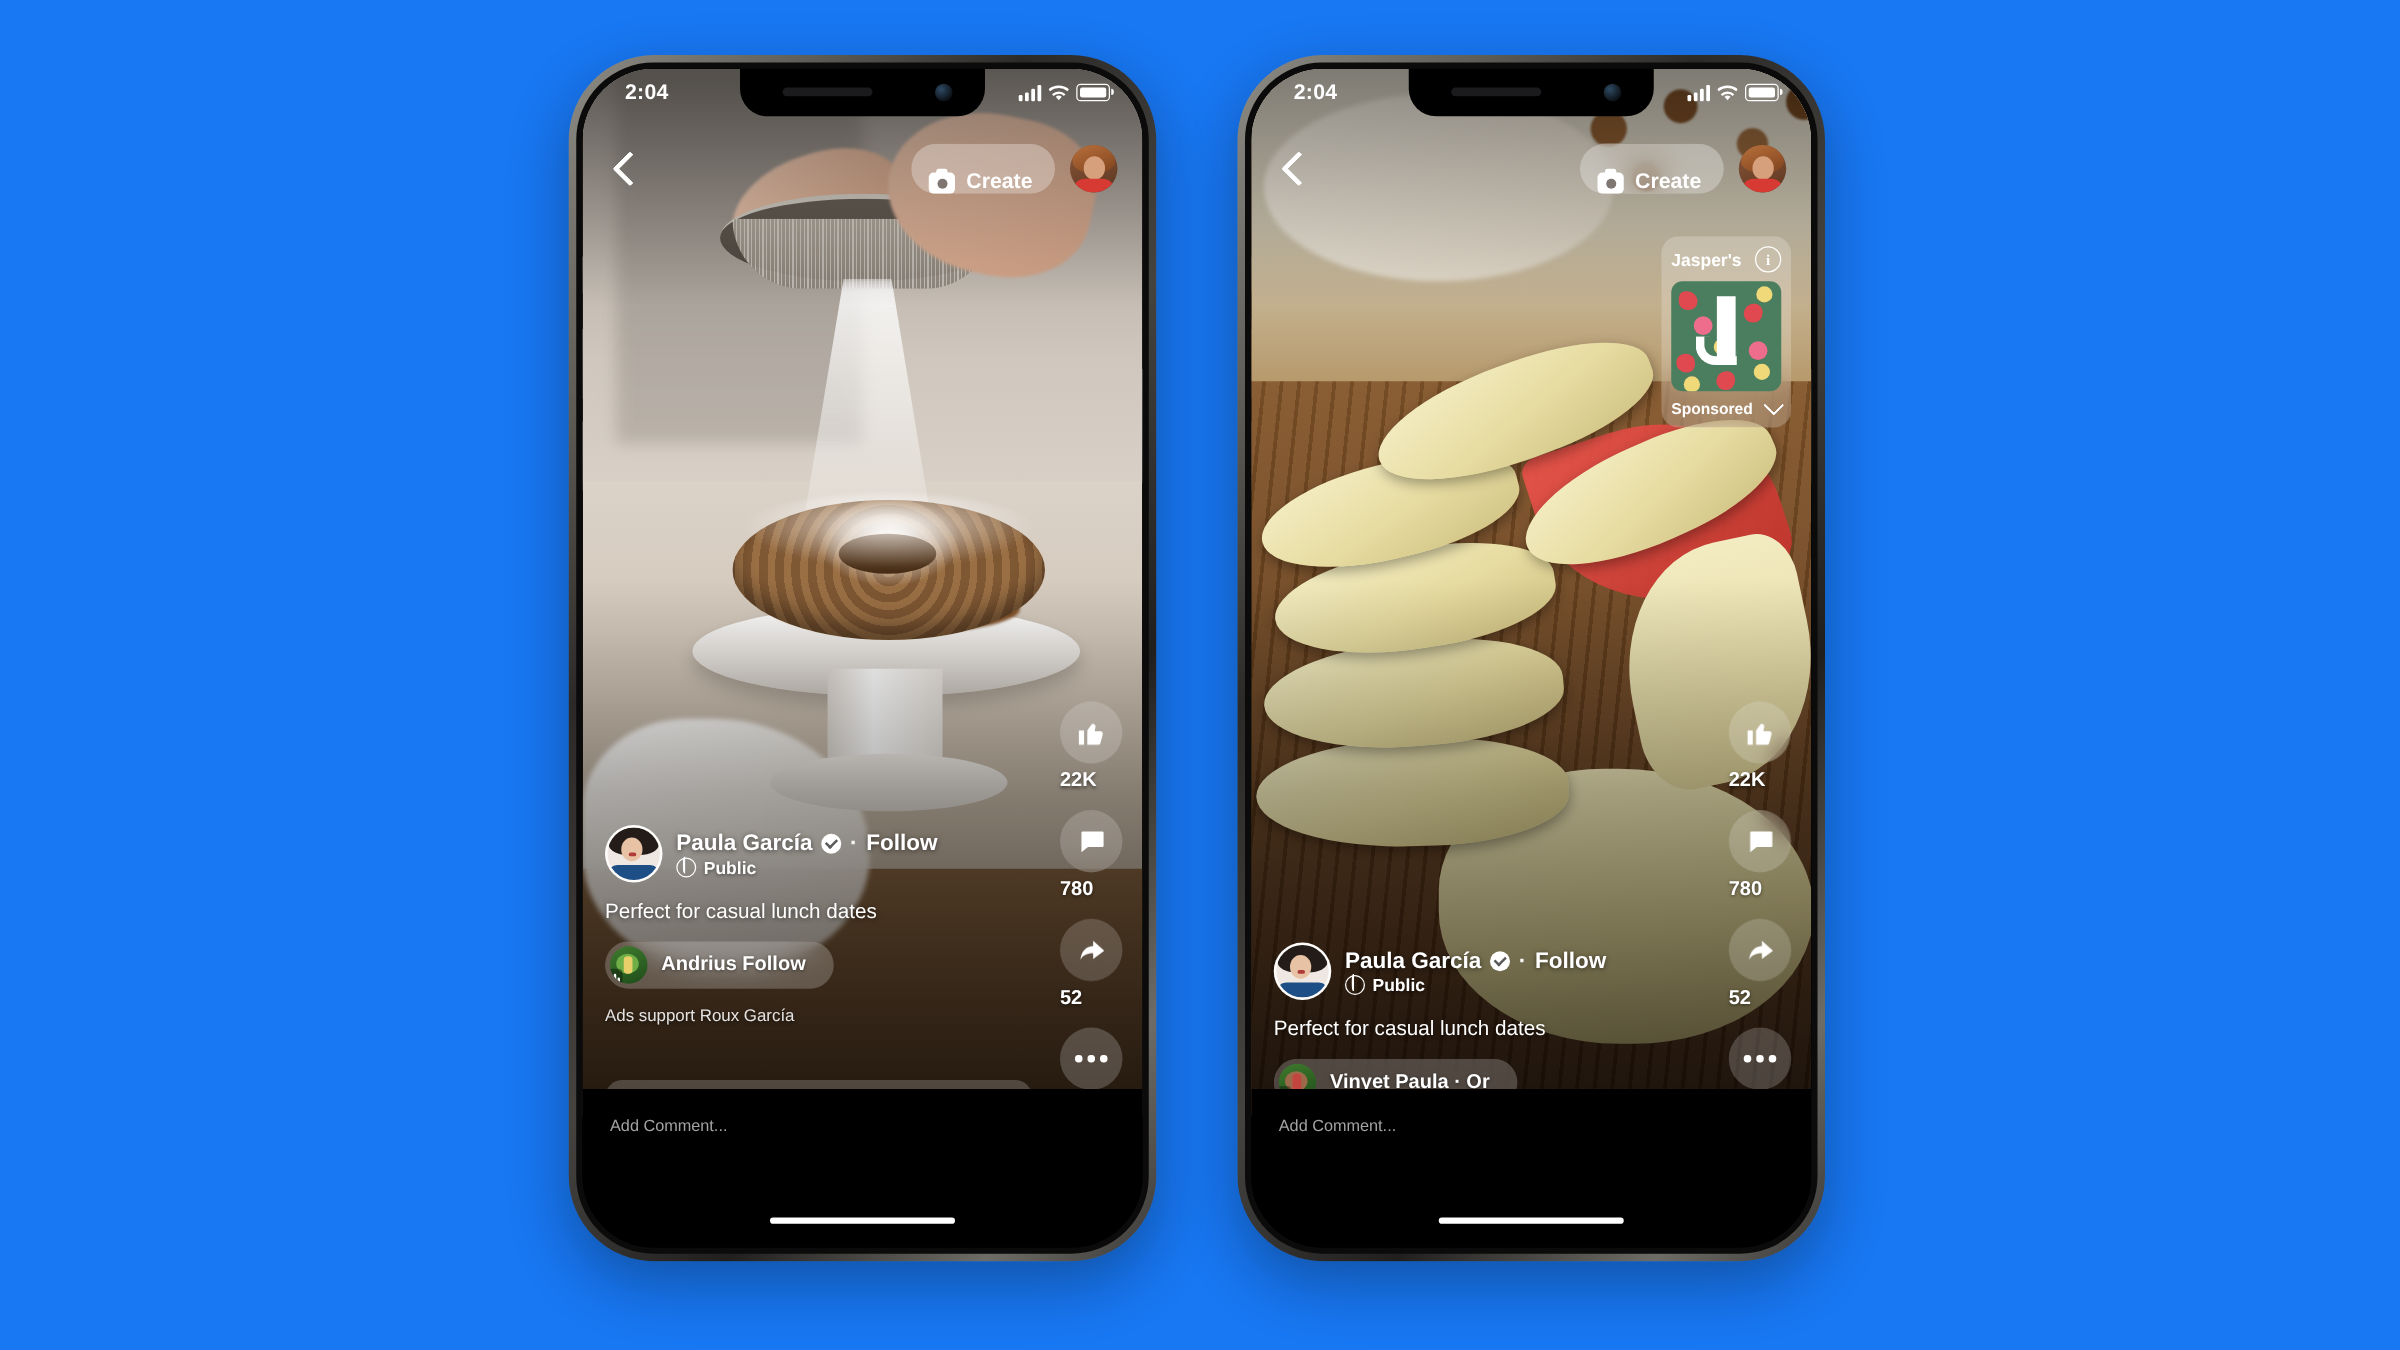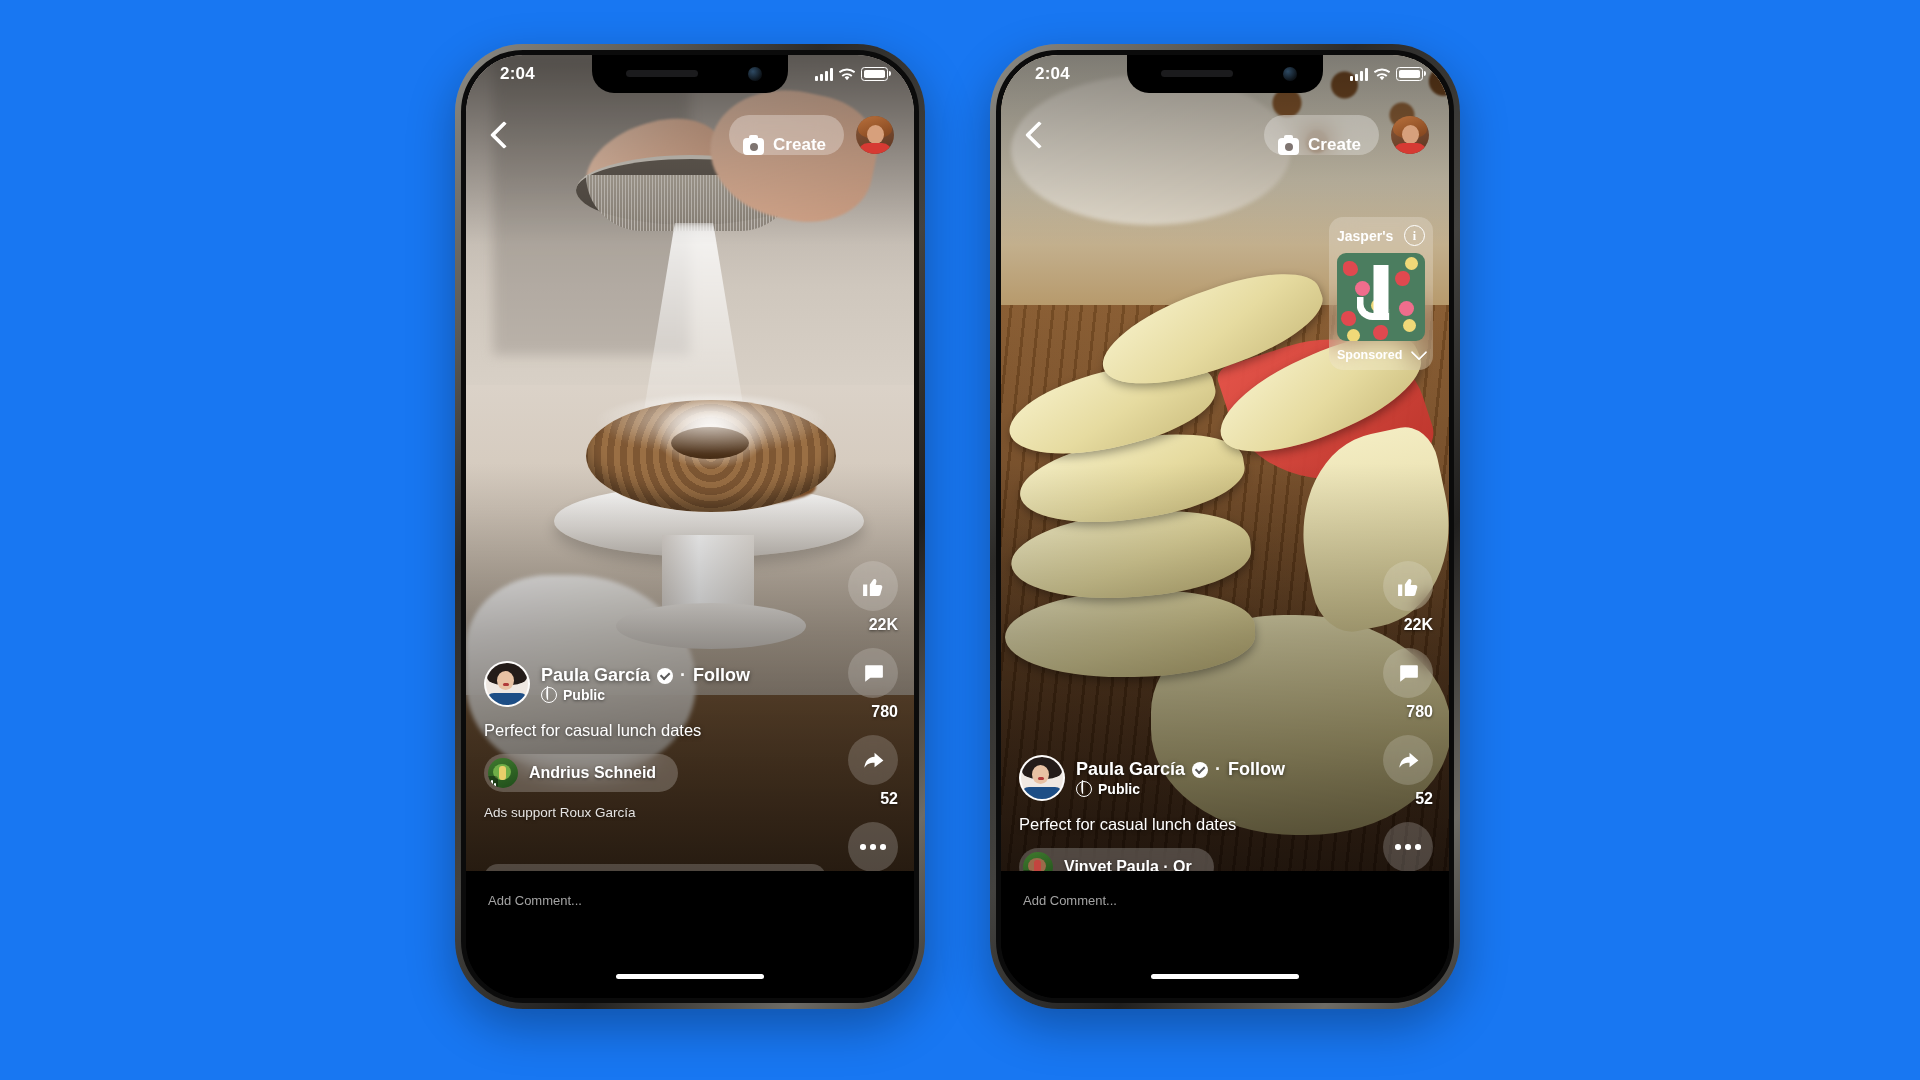--- a/index.html
+++ b/index.html
@@ -232,21 +232,21 @@
   .avatar-top .hair{position:absolute;left:2px;top:0;right:2px;height:22px;border-radius:50% 50% 40% 40%;
     background:linear-gradient(160deg,#b8703c,#80431d);}
   .avatar-top .face{position:absolute;left:11px;top:9px;width:17px;height:19px;border-radius:50%;
     background:#d7a07c;}
   .avatar-top .shirt{position:absolute;left:2px;bottom:0;right:2px;height:11px;border-radius:10px 10px 0 0;
     background:#d63a33;}
 
   
   .rail{position:absolute;right:16px;bottom:126px;z-index:30;display:flex;flex-direction:column;
     align-items:center;gap:0;}
-  .rail-item{display:flex;flex-direction:column;align-items:flex-end;margin-bottom:14px;cursor:pointer;}
+  .rail-item{display:flex;flex-direction:column;align-items:flex-start;margin-bottom:14px;cursor:pointer;}
   .rail-circle{
     width:50px;height:50px;border-radius:50%;background:rgba(255,255,255,.18);
     backdrop-filter:blur(8px);display:flex;align-items:center;justify-content:center;
   }
   .rail-count{color:#fff;font-size:16px;font-weight:700;margin-top:5px;
     text-shadow:0 1px 3px rgba(0,0,0,.55);}
   .more-circle{
     width:50px;height:50px;border-radius:50%;background:rgba(255,255,255,.20);
     display:flex;align-items:center;justify-content:center;gap:4.5px;cursor:pointer;
   }
@@ -321,21 +321,21 @@
   .ad-thumb .b3{left:6px;top:31px;background:#f2c14a;} .ad-thumb .b4{left:34px;top:33px;background:#e8536a;}
   .ad-thumb .b5{left:20px;top:2px;background:#f2c14a;width:6px;height:6px;}
   .ad-text{flex:1;min-width:0;display:flex;flex-direction:column;gap:2px;}
   .ad-title{color:#fff;font-size:15.5px;font-weight:700;white-space:nowrap;overflow:hidden;text-overflow:ellipsis;}
   .ad-sub{color:rgba(255,255,255,.92);font-size:14px;white-space:nowrap;overflow:hidden;text-overflow:ellipsis;}
   .chev-down{width:14px;height:14px;border-right:3.5px solid #fff;border-bottom:3.5px solid #fff;
     transform:rotate(45deg) translate(-3px,-3px);border-radius:2px;flex:0 0 auto;margin-right:10px;cursor:pointer;}
 
   
   .spon-card{
-    position:absolute;right:16px;top:162px;z-index:32;width:104px;
+    position:absolute;right:16px;top:134px;z-index:32;width:104px;
     border-radius:14px;background:rgba(255,255,255,.22);backdrop-filter:blur(14px);
     padding:8px;box-sizing:border-box;cursor:pointer;
   }
   .spon-head{display:flex;align-items:center;justify-content:space-between;margin-bottom:7px;}
   .spon-brand{color:#fff;font-size:14px;font-weight:700;}
   .info-icon{width:19px;height:19px;border-radius:50%;border:1.8px solid #fff;
     display:flex;align-items:center;justify-content:center;color:#fff;font-size:12px;font-weight:700;
     font-family:"Liberation Serif",serif;line-height:1;cursor:pointer;}
   .spon-img{width:88px;height:88px;border-radius:9px;background:#4b7d5f;position:relative;overflow:hidden;}
   .spon-img .j{position:absolute;left:50%;top:12px;transform:translateX(-50%);
@@ -508,21 +508,21 @@
           <div class="audio-chip">
             <div class="audio-thumb">
               <div class="blob"></div>
               <div class="fig"></div>
               <div class="eq">
                   <i></i>
                   <i></i>
                   <i></i>
                 </div>
             </div>
-            <span class="audio-name">Andrius Schneid</span>
+            <span class="audio-name">Andrius Follow</span>
           </div>
           <div class="ads-support">Ads support Roux García</div>
         </div>
 
         <div class="ad-card">
           <div class="ad-thumb">
             <span class="berry b1"></span>
               <span class="berry b5"></span>
               <span class="berry b2"></span>
             <span class="j"></span>

